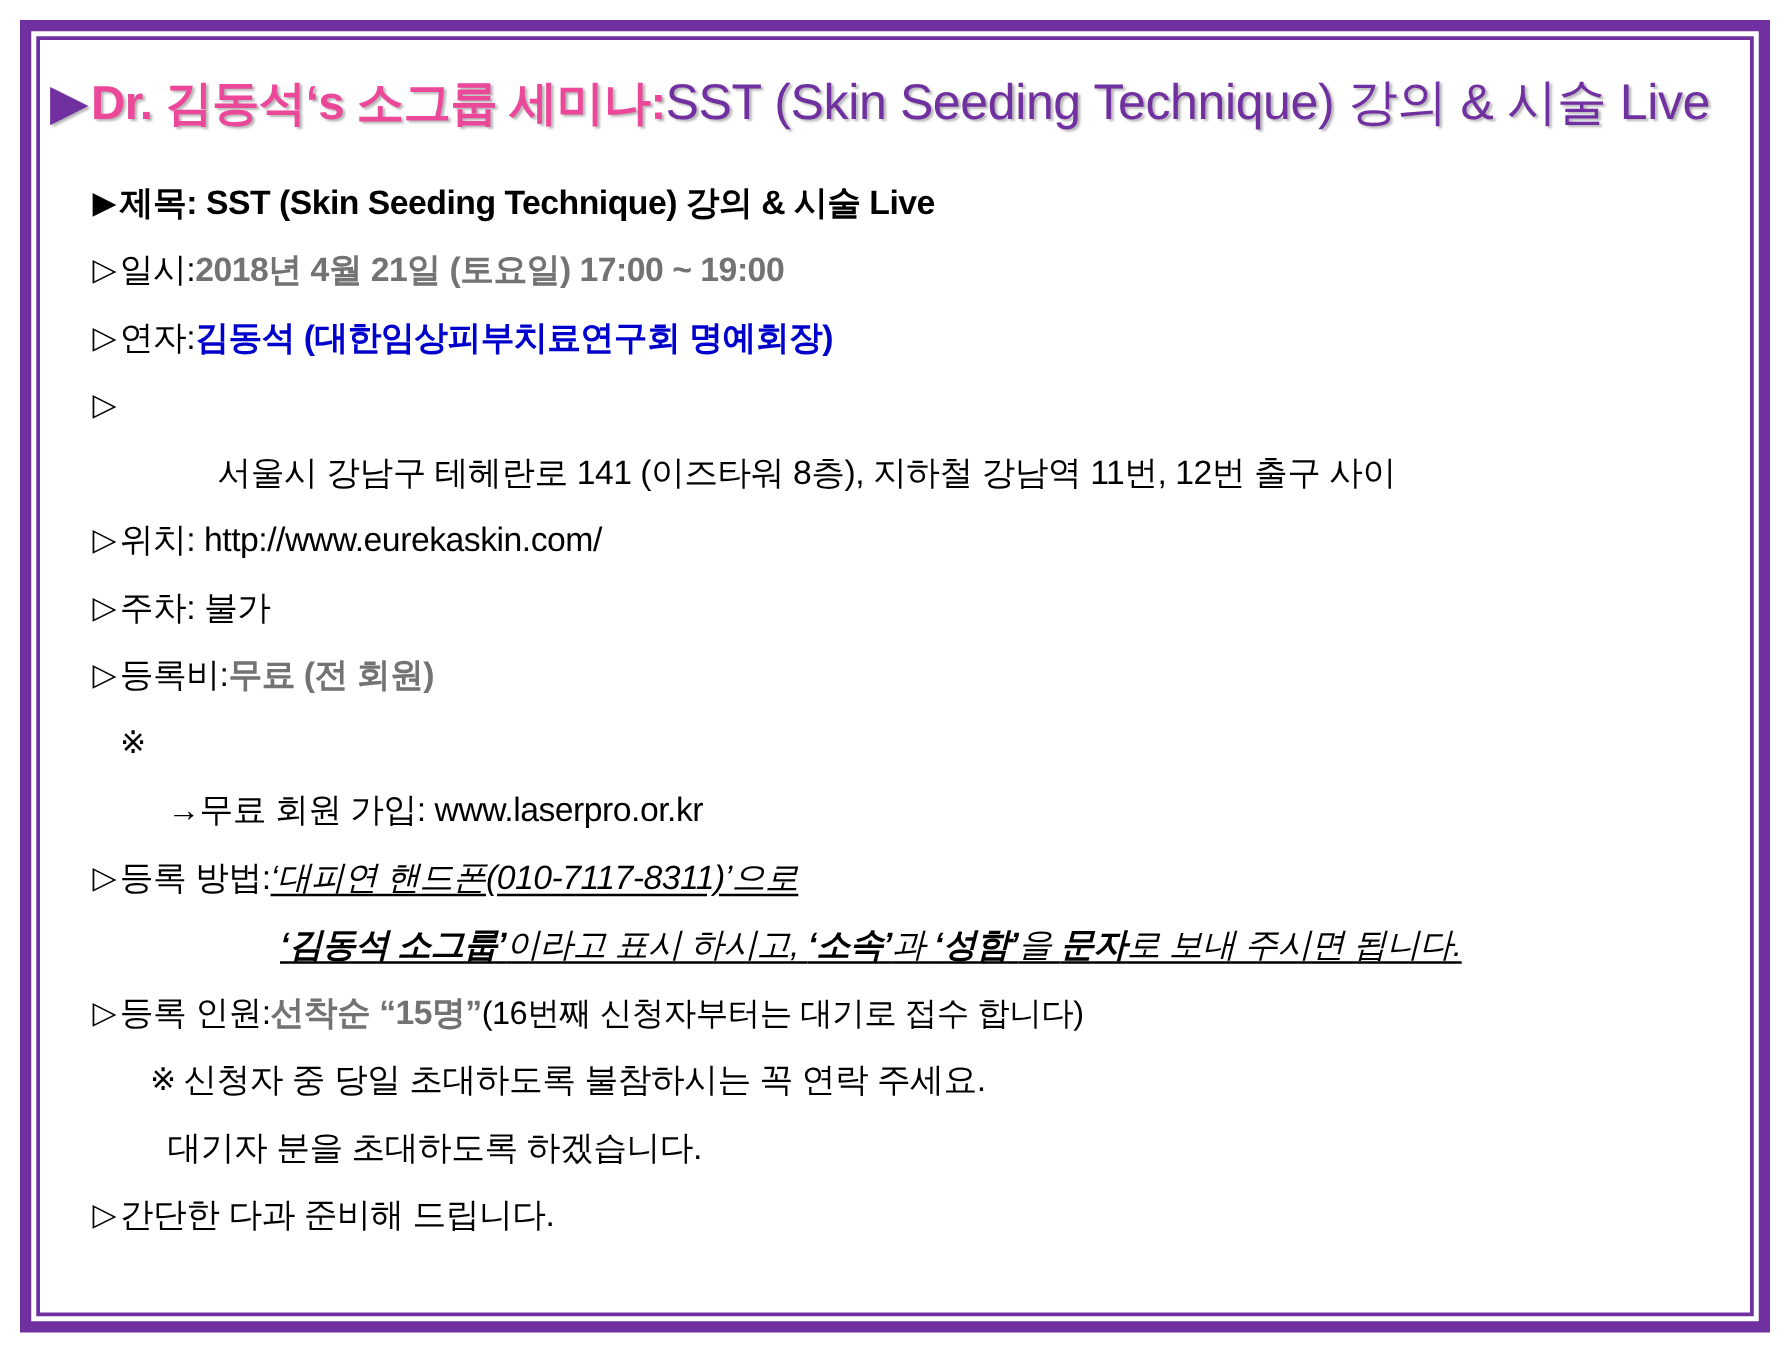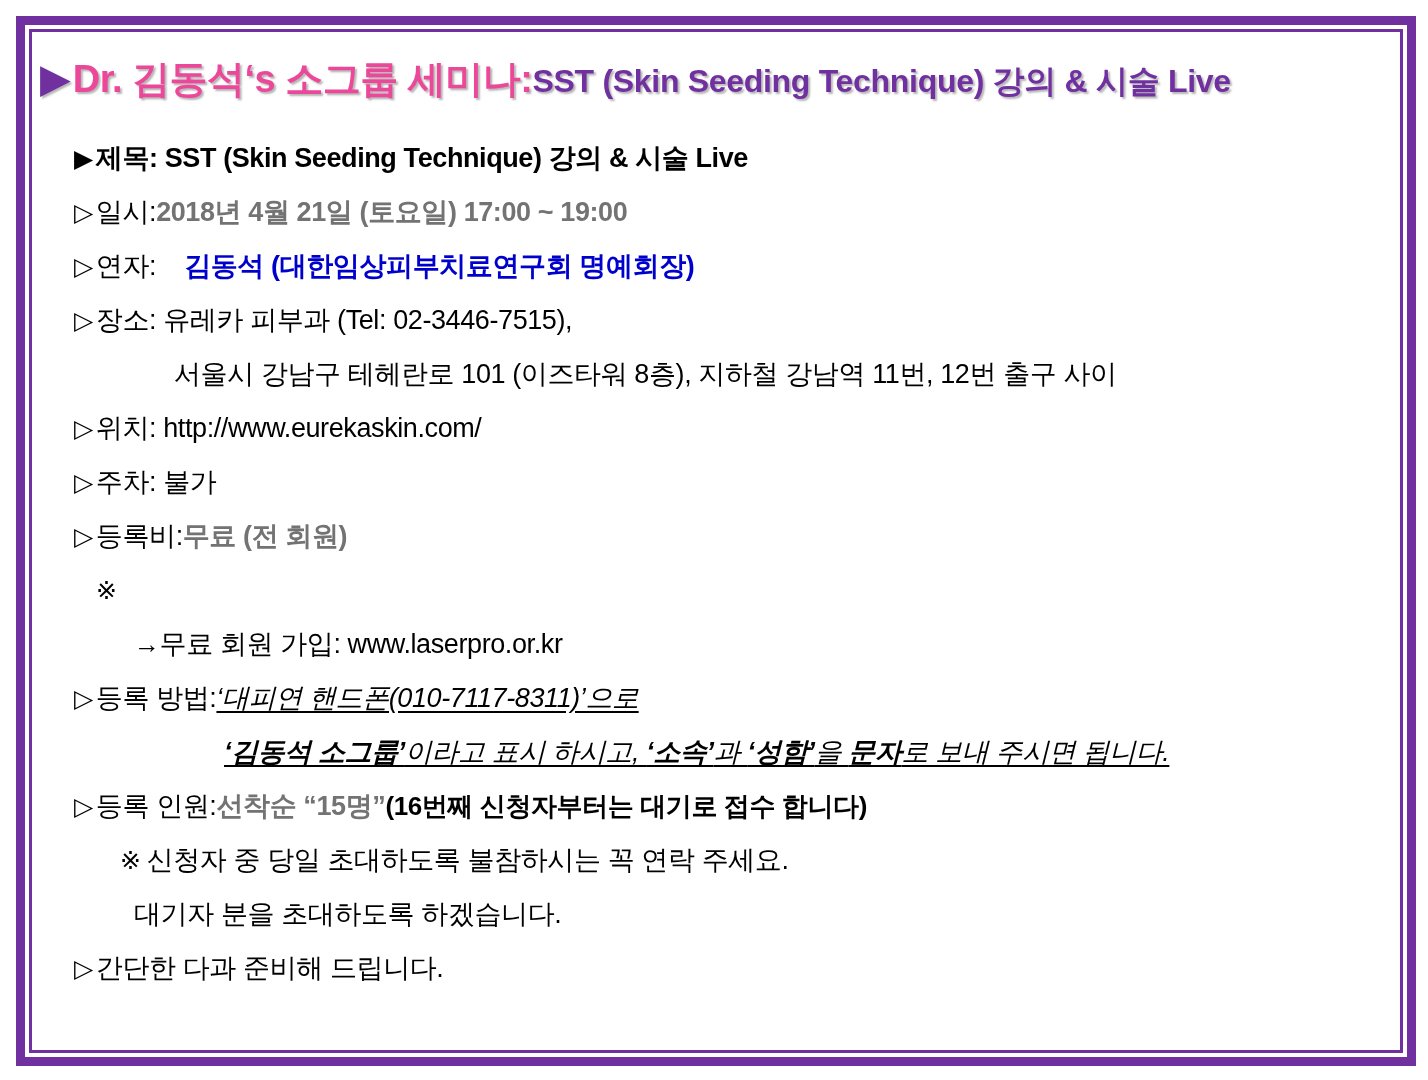--- a/index.html
+++ b/index.html
@@ -70,22 +70,22 @@
   }
   .title-main {
     color: #ec4899;
     font-weight: bold;
     font-size: 38px;
     letter-spacing: -0.5px;
     text-shadow: 2px 2px 2px rgba(120,120,120,0.55);
   }
   .title-sub {
     color: #7030A0;
-    font-weight: bold;
-    font-size: 32px;
+    font-weight: normal;
+    font-size: 40px;
     letter-spacing: -0.3px;
     text-shadow: 2px 2px 2px rgba(120,120,120,0.55);
   }
 
   
   .body-block {
     padding: 26px 0 0 40px;
   }
   .line {
     font-size: 27px;
@@ -101,28 +101,28 @@
     display: inline-block;
     margin-right: 3px;
   }
   .marker.tri-solid { font-size: 25px; }
   .marker.tri-hollow { font-size: 25px; }
   .marker.star { font-size: 25px; margin-right: 6px; }
   .marker.arrow { font-size: 26px; font-weight: bold; margin-right: 0px; }
 
   .b { font-weight: bold; }
   .red { color: #737373; font-weight: bold; }
-  .blue { color: #0000CC; font-weight: bold; margin-left: 28px; }
+  .blue { color: #0000CC; font-weight: bold; }
   .u { text-decoration: underline; text-underline-offset: 4px; font-style: italic; }
   .ind-1 { padding-left: 22px; }
   .ind-2 { padding-left: 100px; }
   .ind-3 { padding-left: 60px; }
   .ind-4 { padding-left: 150px; text-align: center; }
   .ind-5 { padding-left: 46px; }
-  .small { font-size: 26px; font-weight: bold; }
+  .small { font-size: 26px; }
 </style>
 </head>
 <body>
 
 <div id="slide">
 
   <div class="border-outer"></div>
   <div class="border-inner"></div>
 
   <div class="content">
@@ -147,25 +147,24 @@
       </div>
 
       <div class="line">
         <span class="marker tri-hollow">▷</span>
         <span>연자: </span>
         <span class="blue">김동석 (대한임상피부치료연구회 명예회장)</span>
       </div>
 
       <div class="line">
         <span class="marker tri-hollow">▷</span>
-        <span>장소: 유레카 피부과 (Tel: 02-3446-7515),</span>
       </div>
 
       <div class="line ind-2">
-        <span>서울시 강남구 테헤란로 101 (이즈타워 8층), 지하철 강남역 11번, 12번 출구 사이</span>
+        <span>서울시 강남구 테헤란로 141 (이즈타워 8층), 지하철 강남역 11번, 12번 출구 사이</span>
       </div>
 
       <div class="line">
         <span class="marker tri-hollow">▷</span>
         <span>위치: http://www.eurekaskin.com/</span>
       </div>
 
       <div class="line">
         <span class="marker tri-hollow">▷</span>
         <span>주차: 불가</span>

